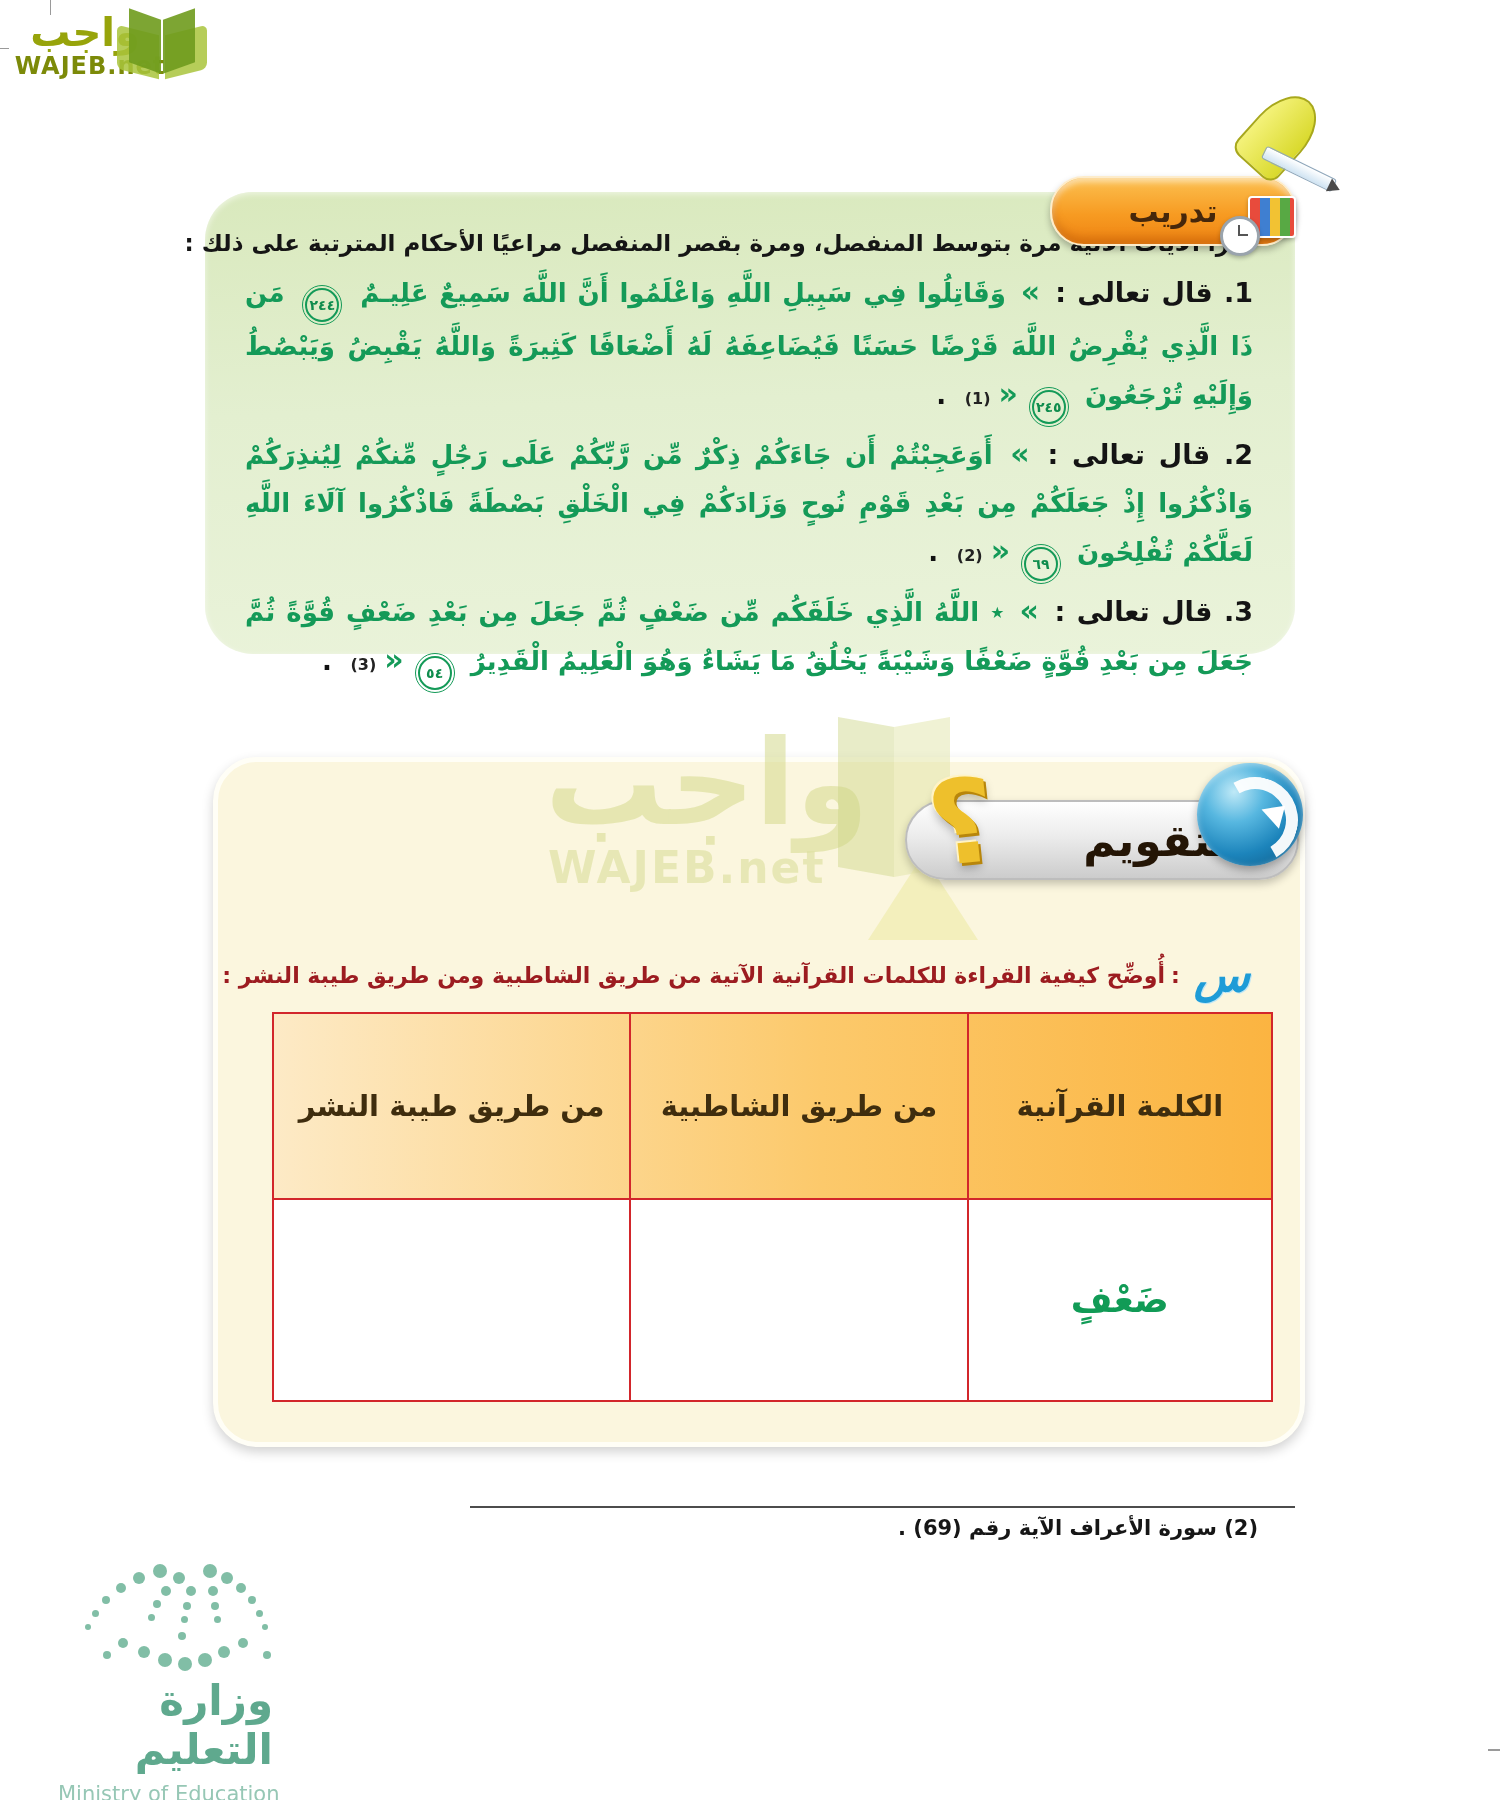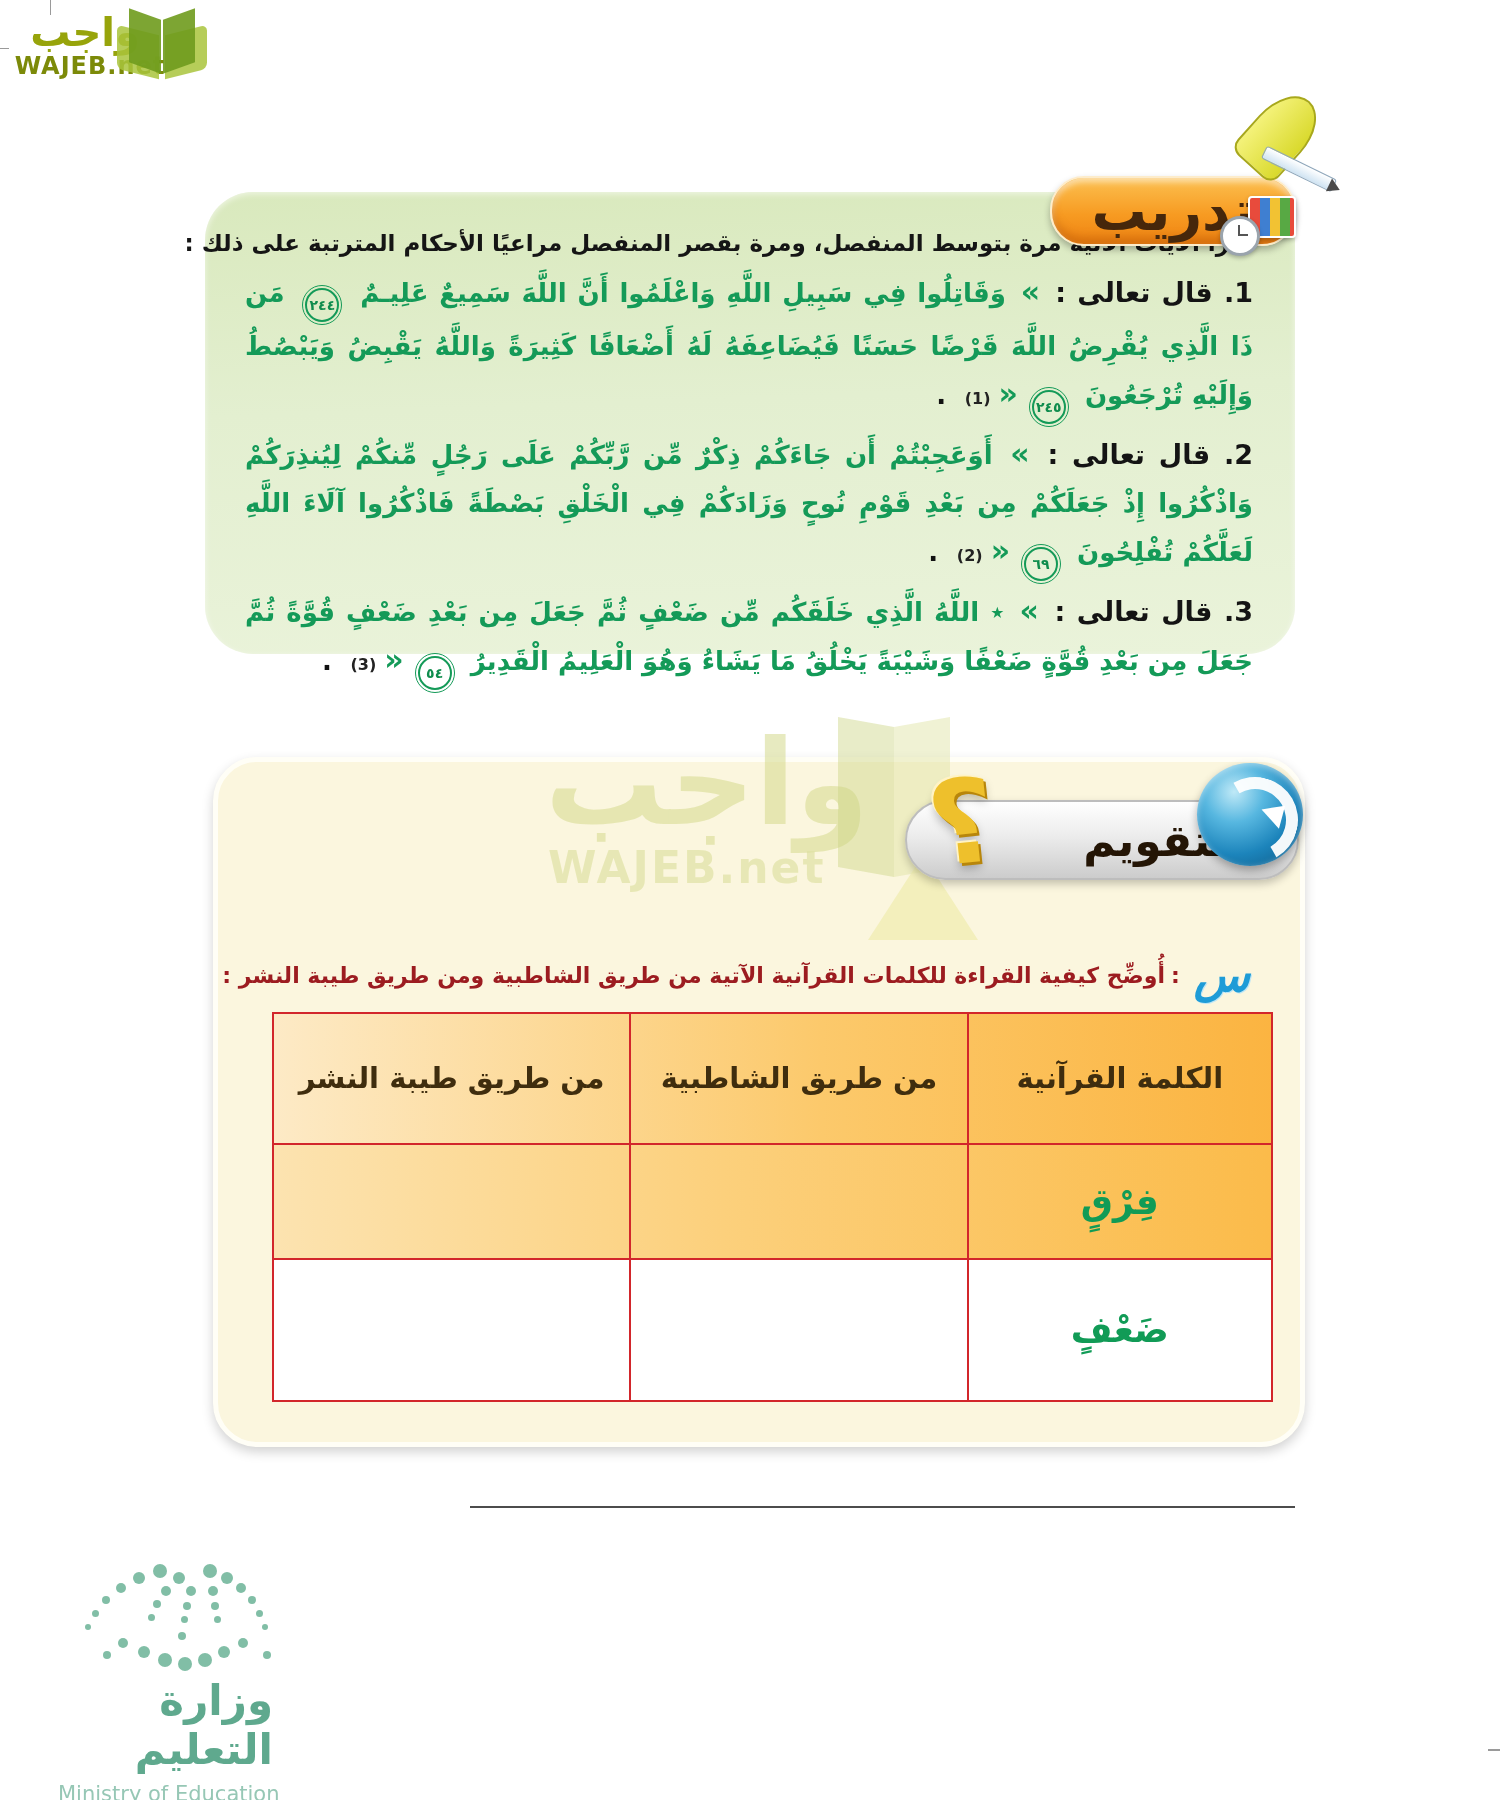--- a/index.html
+++ b/index.html
@@ -21,21 +21,21 @@
   .bk-r2{right:12px;bottom:8px;width:32px;height:54px;background:#6f9b1d;opacity:.9;transform:skewY(-20deg);}
 
   
   .training-box{position:absolute;left:205px;top:192px;width:1090px;height:462px;border-radius:48px;
     background:linear-gradient(178deg,#d9e9bd 0%,#e3efd0 45%,#eaf3da 100%);
     box-shadow:inset 0 2px 6px rgba(255,255,255,.6);}
   .training-banner{position:absolute;left:1050px;top:176px;width:242px;height:66px;border-radius:34px;z-index:4;
     background:linear-gradient(#fcc050 0%,#f79b22 55%,#ef8312 100%);
     border:2px solid #fdeccb;
     box-shadow:0 4px 7px rgba(0,0,0,.28), inset 0 -7px 9px rgba(170,75,0,.35), inset 0 4px 6px rgba(255,255,255,.55);
-    display:flex;align-items:center;justify-content:center;color:#46270b;font-size:55px;font-weight:bold;}
+    display:flex;align-items:center;justify-content:center;color:#46270b;font-size:30px;font-weight:bold;}
   
   .illus{position:absolute;left:1218px;top:104px;width:120px;height:150px;z-index:5;}
   .illus i{position:absolute;display:block;}
   .il-cone{left:18px;top:2px;width:84px;height:52px;background:linear-gradient(#f4f27a,#d9d92c);border:2px solid #a8a81c;border-radius:12px 50% 50% 12px;transform:rotate(-48deg);}
   .il-pencil{left:42px;top:58px;width:76px;height:12px;background:linear-gradient(#ffffff,#cfe3f2);border:1px solid #8fa7bb;transform:rotate(26deg);border-radius:3px;}
   .il-tip{left:110px;top:78px;width:0;height:0;border:7px solid transparent;border-left:12px solid #4a4a4a;transform:rotate(26deg);}
   .il-cal{left:30px;top:92px;width:44px;height:38px;background:
      repeating-linear-gradient(90deg,#e84b3c 0 10px,#3f7fd1 10px 20px,#f2c233 20px 30px,#58a944 30px 40px);
      border:2px solid #ffffff;border-radius:4px;box-shadow:0 2px 4px rgba(0,0,0,.25);}
   .il-clock{left:2px;top:112px;width:34px;height:34px;background:#fff;border:3px solid #9aa4ad;border-radius:50%;box-shadow:0 2px 4px rgba(0,0,0,.25);}
@@ -186,36 +186,32 @@
           <col class="c-word">
           <col class="c-shat">
           <col class="c-tayy">
         </colgroup>
       <tbody>
           <tr class="t-head">
             <th>الكلمة القرآنية</th>
             <th>من طريق الشاطبية</th>
             <th>من طريق طيبة النشر</th>
           </tr>
-          <tr class="t-orange row-2">
-            <td class="word-cell">فِرْقٍ</td>
-            <td class="empty-cell"></td>
-            <td class="empty-cell"></td>
-          </tr>
           <tr class="t-white row-3">
             <td class="word-cell">ضَعْفٍ</td>
             <td class="empty-cell"></td>
             <td class="empty-cell"></td>
           </tr>
         </tbody>
     </table>
   </div>
 
   <div class="fn-divider"></div>
   <div class="footnotes">
+      <div class="fn-line">(2) سورة الأعراف الآية رقم (69) .</div>
     </div>
 
   <div class="ministry">
     <div class="dots">
         <span class="dot" style="left: 95px; top: 8px; height: 14px; width: 14px;"></span>
         <span class="dot" style="left: 75px; top: 16px; height: 12px; width: 12px;"></span>
         <span class="dot" style="left: 58px; top: 27px; height: 10px; width: 10px;"></span>
         <span class="dot" style="left: 44px; top: 40px; height: 8px; width: 8px;"></span>
         <span class="dot" style="left: 34px; top: 54px; height: 7px; width: 7px;"></span>
         <span class="dot" style="left: 27px; top: 68px; height: 6px; width: 6px;"></span>

